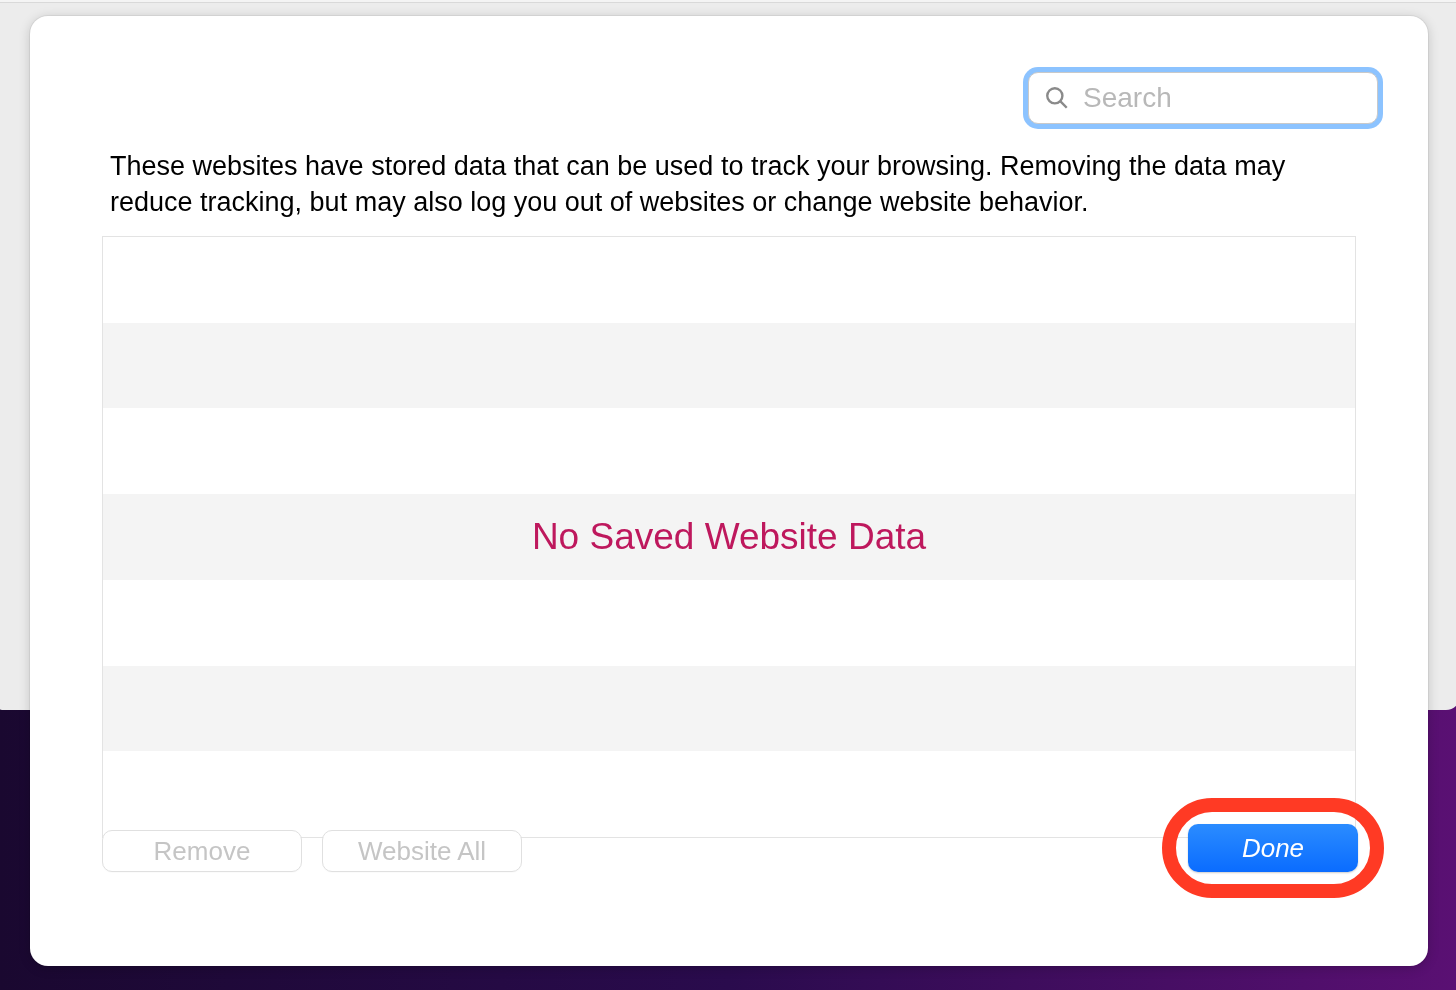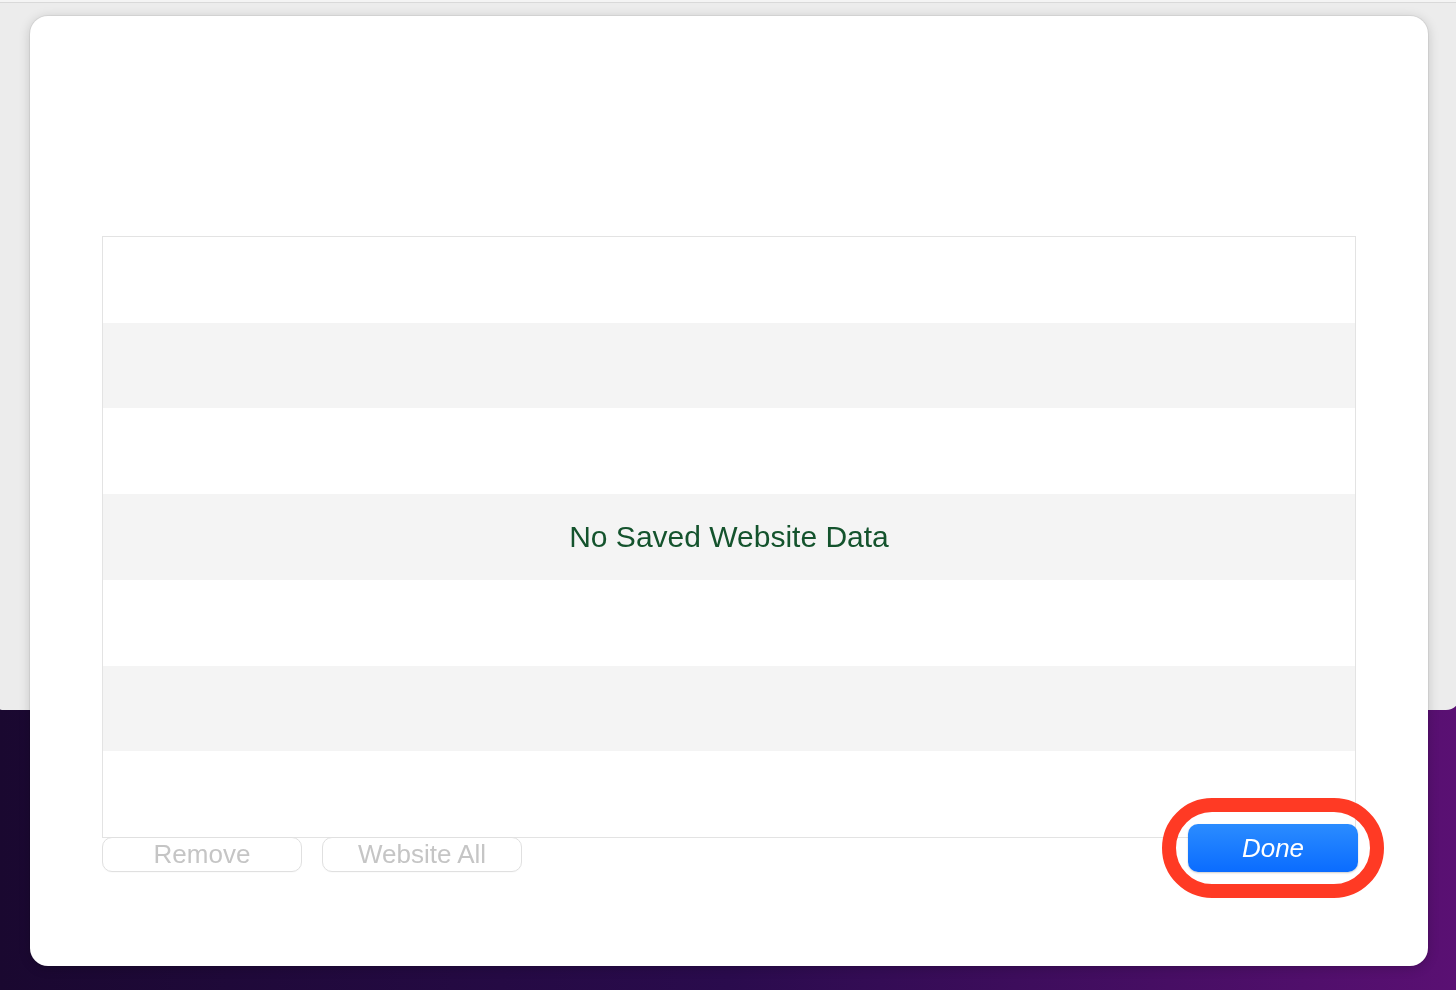--- a/index.html
+++ b/index.html
@@ -110,28 +110,28 @@
     height: calc(100% / 7);
     width: 100%;
   }
   .row.stripe { background: #f4f4f4; }
   .list-empty-text {
     position: absolute;
     left: 0; right: 0;
     top: 50%;
     transform: translateY(-50%);
     text-align: center;
-    font-size: 30px;
-    color: #14532d;
+    font-size: 37px;
+    color: #be185d;
   }
 
   
   .btn {
     position: absolute;
-    height: 35px;
+    height: 42px;
     border-radius: 10px;
     font-size: 26px;
     border: 1px solid #e0e0e0;
     background: #fff;
     color: #c5c5c5;
     display: flex;
     align-items: center;
     justify-content: center;
     box-sizing: border-box;
     box-shadow: 0 1px 1px rgba(0,0,0,0.02);
@@ -173,21 +173,31 @@
 </head>
 <body>
 
 <div class="desktop-bg"></div>
 <div class="window-shade">
   <div class="upper-hint"></div>
 </div>
 
 <div class="sheet">
 
-
+  <div class="search-wrap">
+    <span class="search-icon">
+      <svg viewBox="0 0 24 24" width="26" height="26" fill="none" stroke="#8a8a8a" stroke-width="2.2">
+        <circle cx="10" cy="10" r="7"></circle>
+        <line x1="15.2" y1="15.2" x2="21" y2="21"></line>
+      </svg>
+    </span>
+    <input class="search-input" type="text" placeholder="Search" style="">
+  </div>
+
+  <div class="desc">These websites have stored data that can be used to track your browsing. Removing the data may reduce tracking, but may also log you out of websites or change website behavior.</div>
 
   <div class="list">
     <div class="row"></div>
     <div class="row stripe"></div>
     <div class="row"></div>
     <div class="row stripe"></div>
     <div class="row"></div>
     <div class="row stripe"></div>
     <div class="row"></div>
     <div class="list-empty-text">No Saved Website Data</div>

